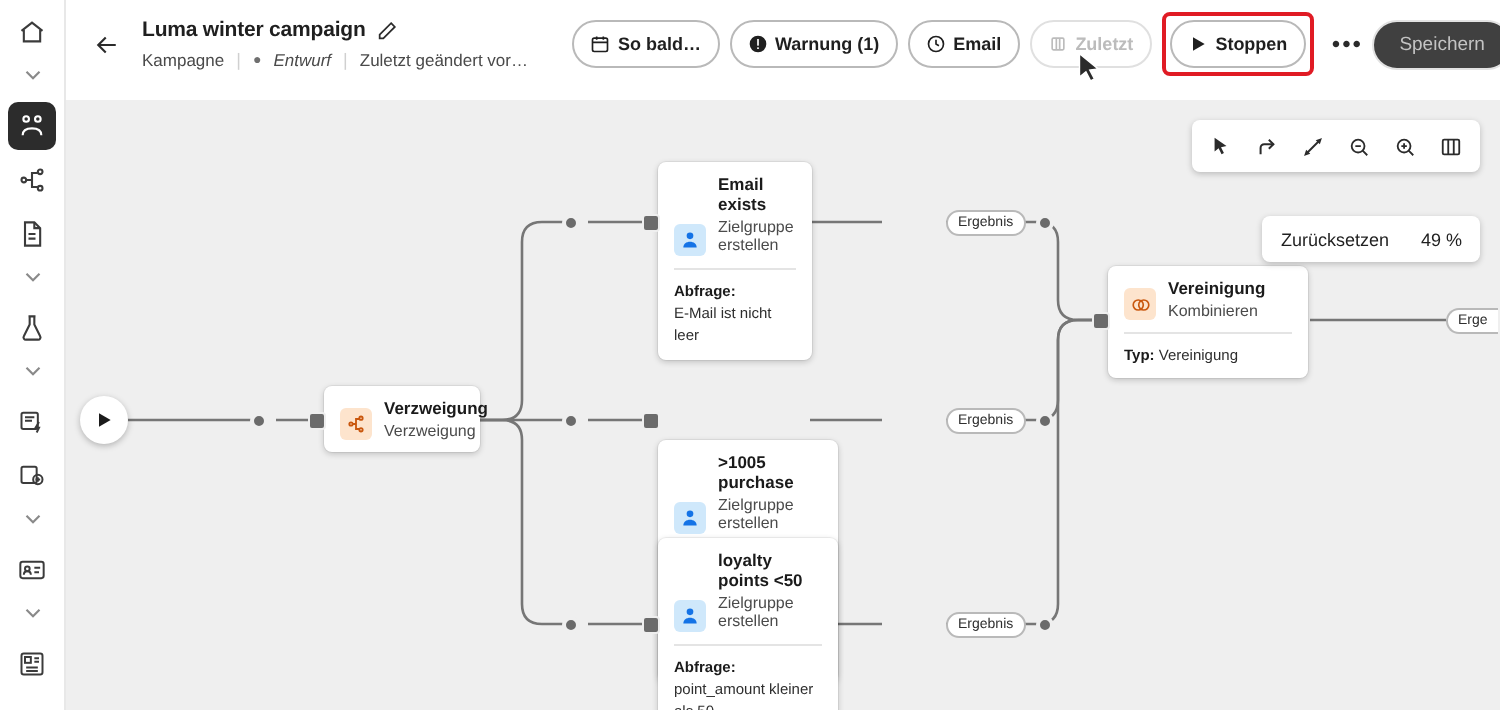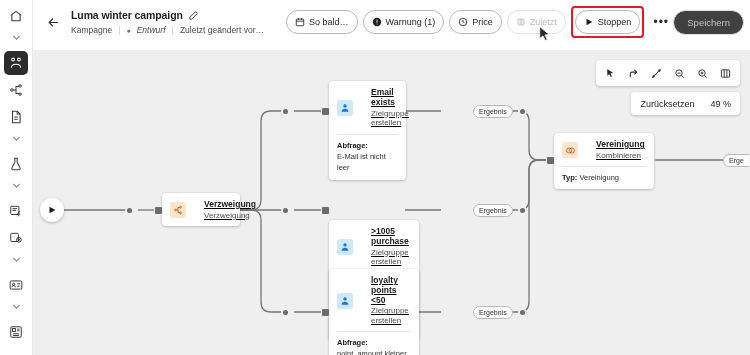--- a/index.html
+++ b/index.html
@@ -66,20 +66,21 @@
   .toolbar {
     display: flex; align-items: center; gap: 5px;
     margin-left: 22px;
   }
   .tb-btn {
     height: 24px; display: flex; align-items: center; gap: 4px;
     padding: 0 8px;
     border: 1px solid #b9b9b9; border-radius: 12px;
     background: #ffffff; font-size: 9px; color: #1f1f1f;
     white-space: nowrap;
+    font-weight: bold;
   }
   .tb-btn.disabled { border-color: #e0e0e0; color: #bcbcbc; }
   .tb-btn .ic { display: flex; align-items: center; }
   .starten-wrap {
     position: relative;
     border: 2px solid #e01b24; border-radius: 4px;
     padding: 2px; display: flex; align-items: center;
   }
   .more-btn {
     width: 24px; height: 24px; border-radius: 12px;
@@ -97,21 +98,21 @@
   .canvas {
     position: absolute; left: 33px; top: 50px;
     width: 717px; height: 305px;
     background: #efefef;
     overflow: hidden;
   }
 
   
   .canvas-tools {
     position: absolute; right: 10px; top: 10px;
-    display: flex; flex-direction: column; align-items: flex-end; gap: 6px;
+    display: flex; flex-direction: column; align-items: flex-end; gap: 22px;
     z-index: 12;
   }
   .ct-bar {
     height: 26px; background: #fff; border-radius: 4px;
     box-shadow: 0 1px 3px rgba(0,0,0,.22);
     display: flex; align-items: center; padding: 0 4px; gap: 2px;
   }
   .ct-btn {
     width: 21px; height: 21px; display: flex;
     align-items: center; justify-content: center; color: #2b2b2b;
@@ -124,21 +125,21 @@
     font-size: 9px; color: #1f1f1f;
   }
 
   
   .node {
     position: absolute; background: #ffffff;
     border-radius: 4px;
     box-shadow: 0 1px 3px rgba(0,0,0,.20), 0 0 0 0.5px rgba(0,0,0,.05);
     z-index: 6;
   }
-  .node-head { display: flex; align-items: center; gap: 18px; padding: 7px 8px 6px 8px; text-decoration: underline; }
+  .node-head { display: flex; align-items: flex-end; gap: 6px; padding: 7px 8px 6px 8px; }
   .node-ico {
     width: 16px; height: 16px; border-radius: 3px; flex: 0 0 auto;
     display: flex; align-items: center; justify-content: center;
   }
   .node-ico.audience { background: #cfe8fb; }
   .node-ico.branch   { background: #fde4cd; }
   .node-ico.union    { background: #fde4cd; }
   .node-txt { display: flex; flex-direction: column; gap: 1px; }
   .node-title { font-size: 8.5px; font-weight: bold; color: #1b1b1b; line-height: 1.15; }
   .node-sub   { font-size: 8px; color: #4b4b4b; line-height: 1.2; }
@@ -311,21 +312,21 @@
         </span>
         <span>Warnung (1)</span>
       </div>
       <div class="tb-btn">
         <span class="ic">
           <svg width="10" height="10" viewBox="0 0 24 24" fill="none" stroke="currentColor" stroke-width="2">
               <circle cx="12" cy="12" r="9"></circle>
               <path d="M12 7v5l3.5 2"></path>
             </svg>
         </span>
-        <span>Price</span>
+        <span>Email</span>
       </div>
       <div class="tb-btn disabled">
         <span class="ic">
           <svg width="10" height="10" viewBox="0 0 24 24" fill="none" stroke="currentColor" stroke-width="2">
               <rect x="5" y="5" width="14" height="14" rx="1.5"></rect>
               <path d="M10 5v14M14 5v14"></path>
             </svg>
         </span>
         <span>Zuletzt</span>
       </div>

